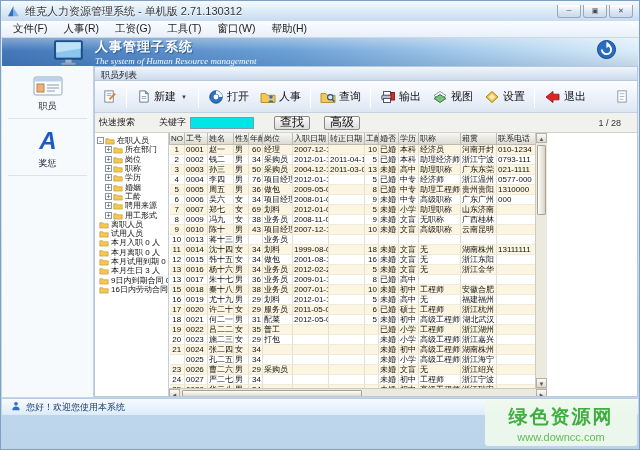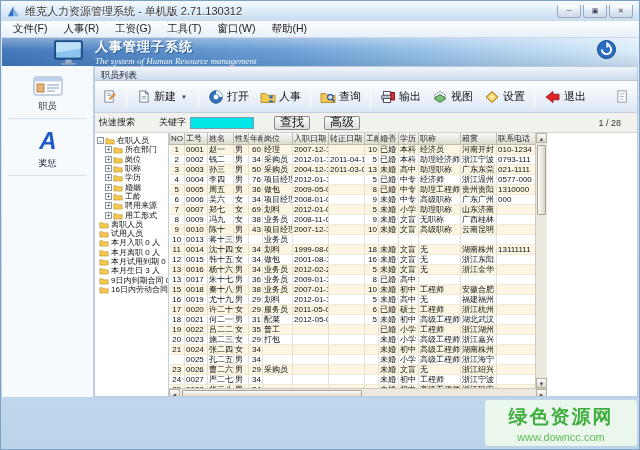--- a/index.html
+++ b/index.html
@@ -745,21 +745,21 @@
                 <td style="text-align: left;">何二一</td>
                 <td style="text-align: left;">男</td>
                 <td style="text-align: right;">31</td>
                 <td style="text-align: left;">配菜</td>
                 <td style="text-align: left;">2012-05-09</td>
                 <td style="text-align: left;"></td>
                 <td style="text-align: right;">5</td>
                 <td style="text-align: left;">未婚</td>
                 <td style="text-align: left;">初中</td>
                 <td style="text-align: left;">高级工程师</td>
-                <td style="text-align: left;">湖北武汉</td>
+                <td style="text-align: center;">湖北武汉</td>
                 <td style="text-align: left;"></td>
               </tr>
               <tr class="alt">
                 <td style="text-align: center;">19</td>
                 <td style="text-align: left;">0022</td>
                 <td style="text-align: left;">吕二二</td>
                 <td style="text-align: left;">女</td>
                 <td style="text-align: right;">35</td>
                 <td style="text-align: left;">普工</td>
                 <td style="text-align: left;"></td>
@@ -893,19 +893,26 @@
         <div class="hscroll">
           <span class="sarrow">◄</span>
           <span class="hthumb"></span>
           <span class="sarrow right">►</span>
         </div>
       </div>
       <div class="ws-right"></div>
     </div>
   </div>
 
+  <div class="statusbar">
+    <span id="status-icon"><svg width="10" height="10" viewBox="0 0 12 12">
+          <circle cx="6" cy="3.4" r="2.2" fill="#2f6fc0"></circle>
+          <path d="M1.6 11 a4.4 4.4 0 0 1 8.8 0 z" fill="#2f6fc0"></path>
+        </svg></span>
+    <span>您好！欢迎您使用本系统</span>
+  </div>
 
   <div class="watermark">
     <div class="wm1" style="color: rgb(63, 174, 63);">绿色资源网</div>
     <div class="wm2" style="color: rgb(95, 190, 87);">www.downcc.com</div>
   </div>
 
 </div>
 
 </body></html>

